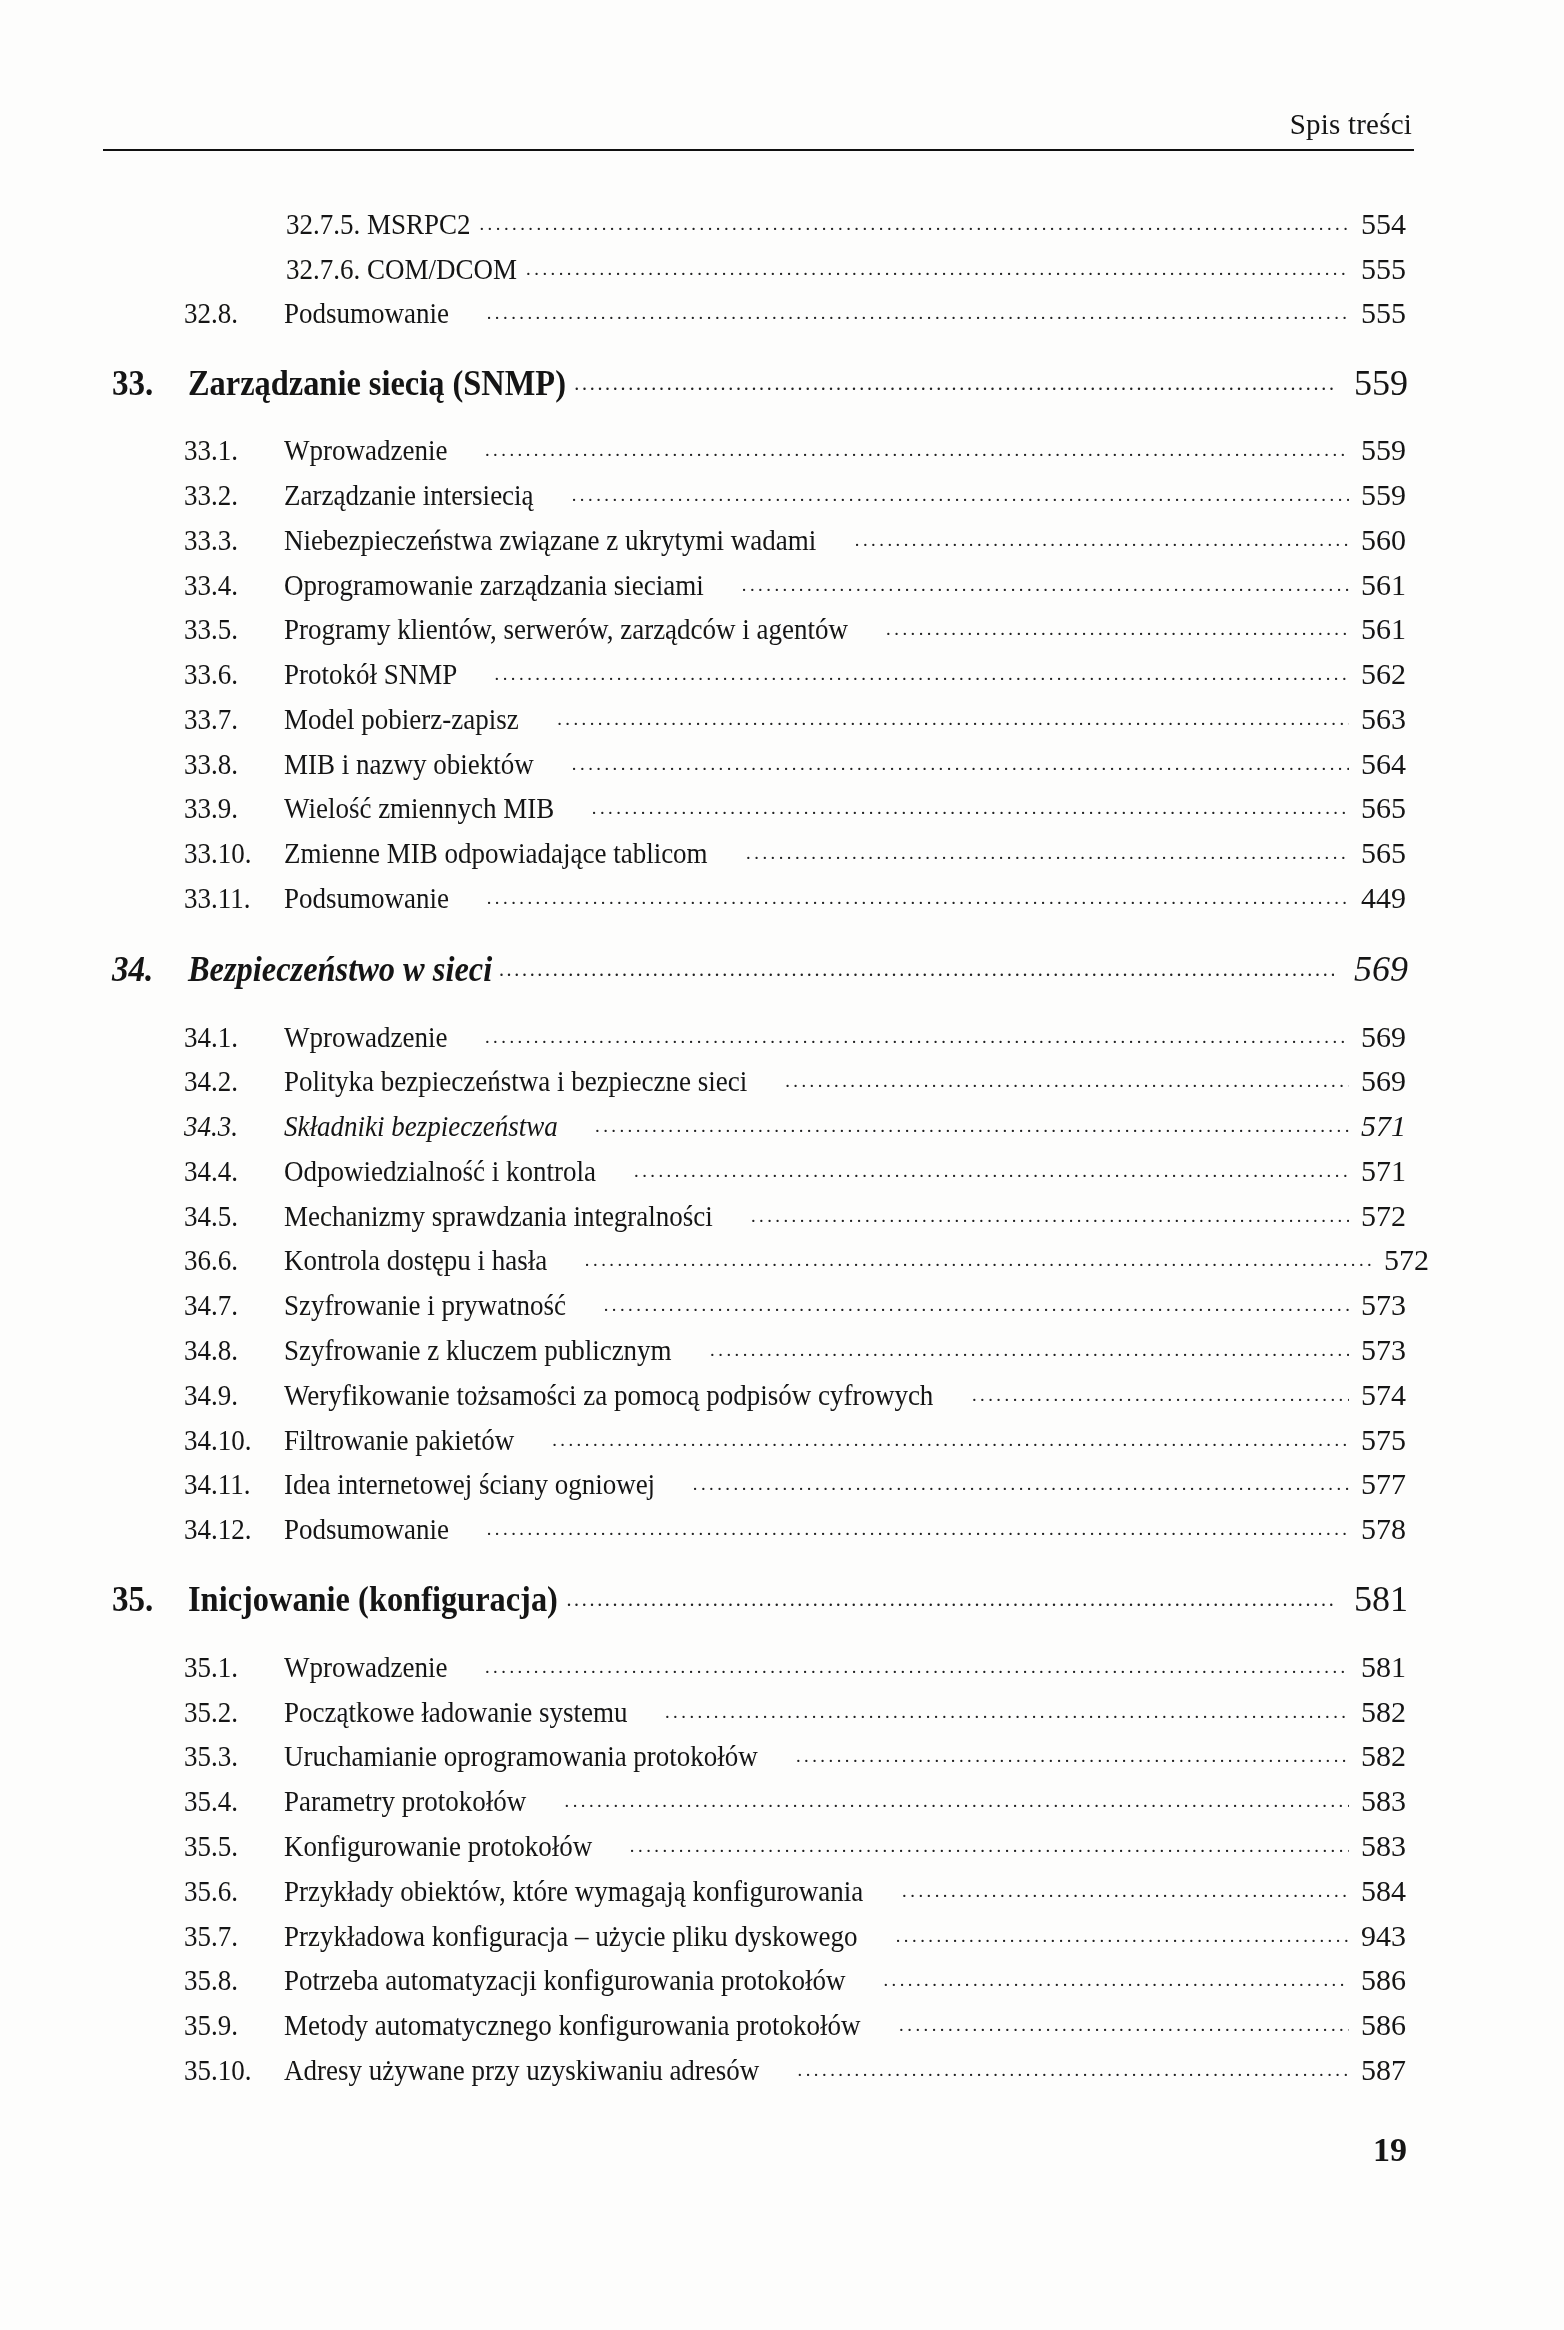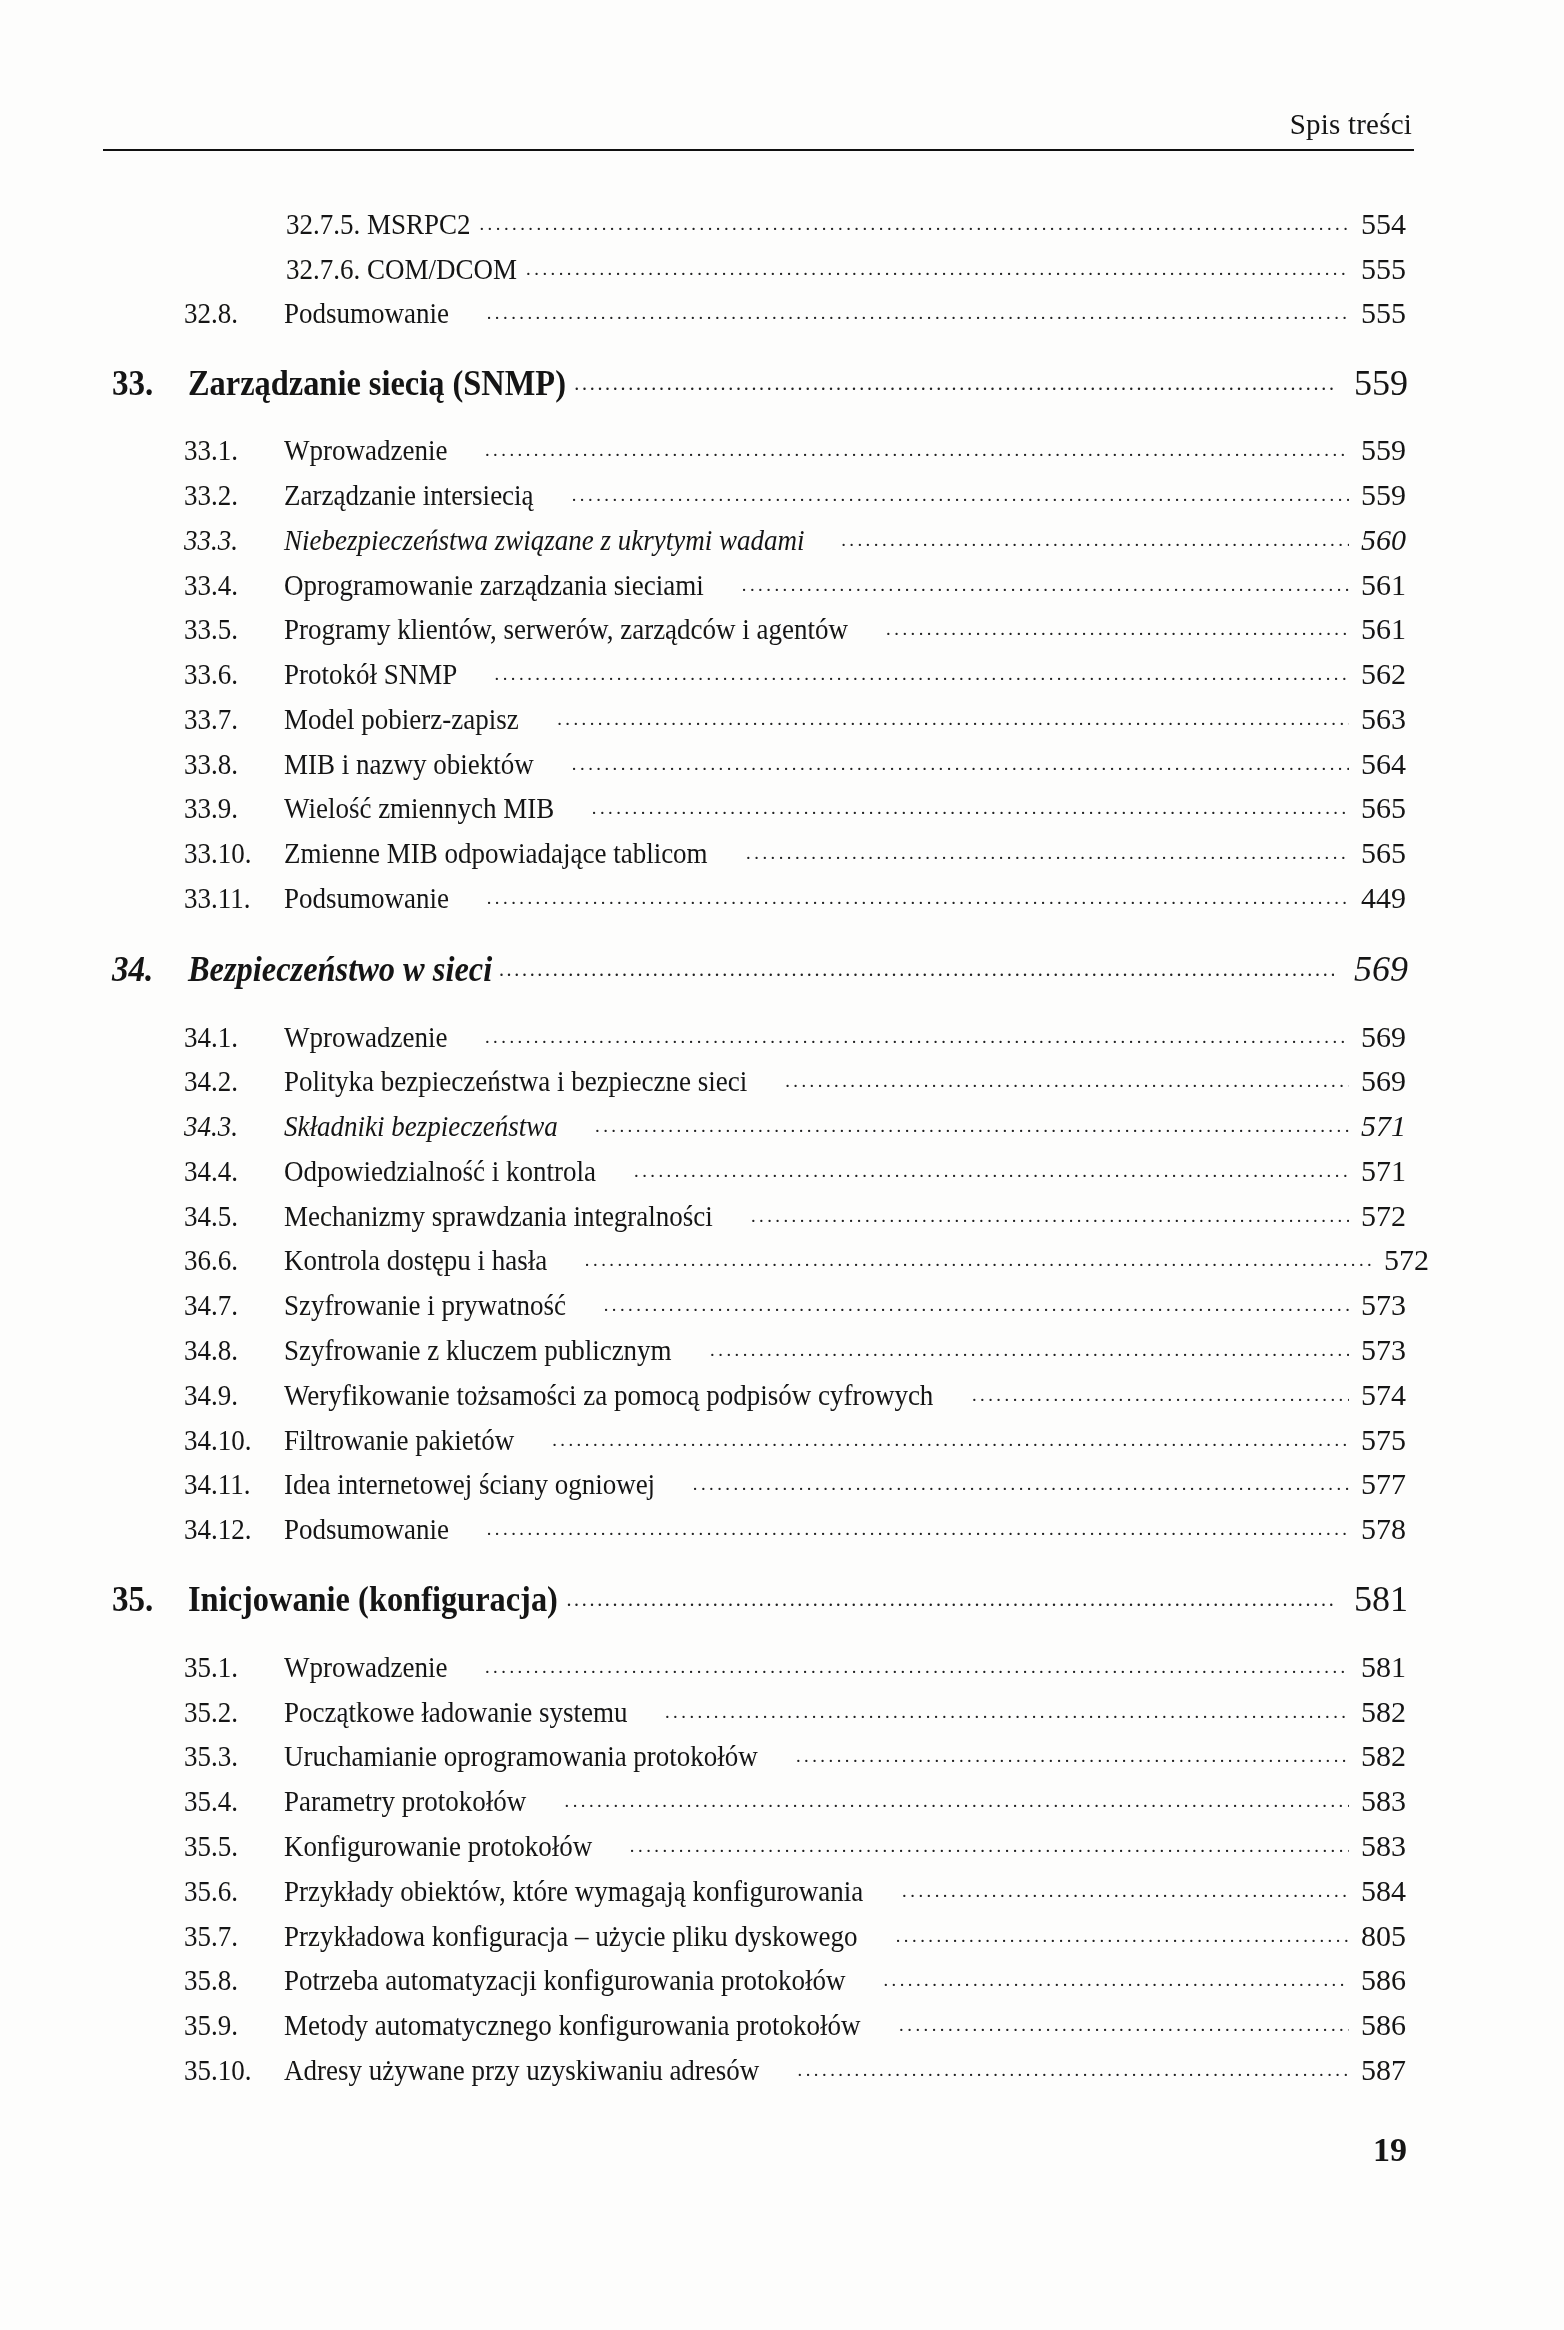--- a/index.html
+++ b/index.html
@@ -109,21 +109,21 @@
       <span class="page">559</span>
     </div>
     <div class="row sub" style="top: 474px;">
       <span class="num">33.2.</span>
       <span class="lead">
         <span class="title" style="transform: scaleX(0.9); margin-right: -27px;">Zarządzanie intersiecią</span>
         <span class="dots">................................................................................................................................................................................................................................................................................................................................................................................................................</span>
       </span>
       <span class="page">559</span>
     </div>
-    <div class="row sub" style="top: 519px; font-style: italic;">
+    <div class="row sub" style="top: 519px;">
       <span class="num">33.3.</span>
       <span class="lead">
         <span class="title" style="transform: scaleX(0.9); margin-right: -58px;">Niebezpieczeństwa związane z ukrytymi wadami</span>
         <span class="dots">................................................................................................................................................................................................................................................................................................................................................................................................................</span>
       </span>
       <span class="page">560</span>
     </div>
     <div class="row sub" style="top: 564px;">
       <span class="num">33.4.</span>
       <span class="lead">
@@ -347,21 +347,21 @@
         <span class="dots">................................................................................................................................................................................................................................................................................................................................................................................................................</span>
       </span>
       <span class="page">584</span>
     </div>
     <div class="row sub" style="top: 1915px;">
       <span class="num">35.7.</span>
       <span class="lead">
         <span class="title" style="transform: scaleX(0.9); margin-right: -63px;">Przykładowa konfiguracja – użycie pliku dyskowego</span>
         <span class="dots">................................................................................................................................................................................................................................................................................................................................................................................................................</span>
       </span>
-      <span class="page">805</span>
+      <span class="page">943</span>
     </div>
     <div class="row sub" style="top: 1959px;">
       <span class="num">35.8.</span>
       <span class="lead">
         <span class="title" style="transform: scaleX(0.9); margin-right: -62px;">Potrzeba automatyzacji konfigurowania protokołów</span>
         <span class="dots">................................................................................................................................................................................................................................................................................................................................................................................................................</span>
       </span>
       <span class="page">586</span>
     </div>
     <div class="row sub" style="top: 2004px;">

